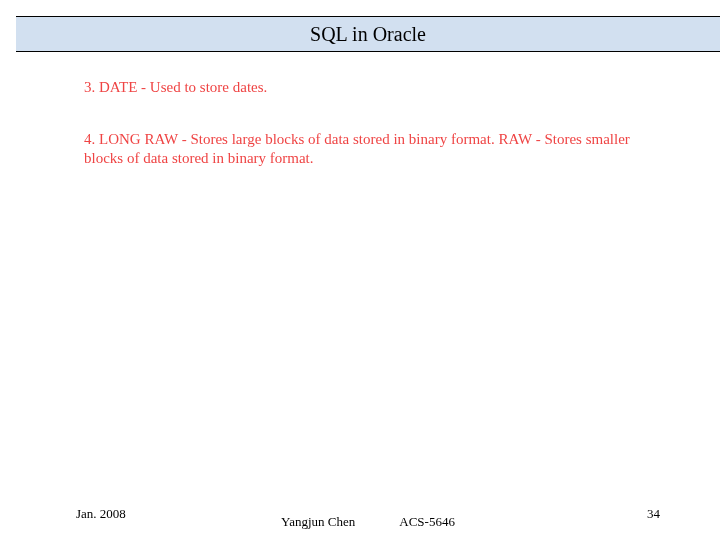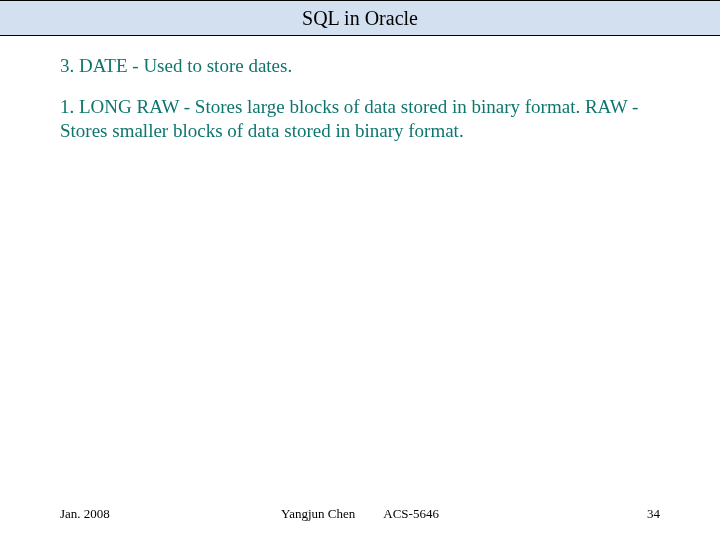--- a/index.html
+++ b/index.html
@@ -1,17 +1,17 @@
 <!DOCTYPE html>
 <html><head>
   <meta charset="utf-8">
   <style>
     * {
       margin: 0;
-      padding: 0;
+      padding: 8px;
       box-sizing: border-box;
     }
     body {
       width: 720px;
       height: 540px;
       font-family: Georgia, 'Times New Roman', serif;
       background: #fff;
       position: relative;
     }
     .header-band {
@@ -26,22 +26,22 @@
     }
     .slide-title {
       font-size: 20px;
       color: #000;
       font-weight: normal;
     }
     .content-area {
       padding: 18px 60px 0 60px;
     }
     .bullet-item {
-      font-size: 19px;
-      color: #0f766e;
+      font-size: 15px;
+      color: #ef4444;
       line-height: 1.3;
       margin-bottom: 16px;
     }
     .footer {
       position: absolute;
       bottom: 18px;
       left: 0;
       width: 100%;
       padding: 0 60px;
       display: flex;
@@ -65,21 +65,21 @@
   </style>
 </head>
 <body>
 
 <div class="header-band">
   <div class="slide-title">SQL in Oracle</div>
 </div>
 
 <div class="content-area">
   <p class="bullet-item">3. DATE - Used to store dates.</p>
-  <p class="bullet-item">1. LONG RAW - Stores large blocks of data stored in binary format. RAW - Stores smaller blocks of data stored in binary format.</p>
+  <p class="bullet-item">4. LONG RAW - Stores large blocks of data stored in binary format. RAW - Stores smaller blocks of data stored in binary format.</p>
 </div>
 
 <div class="footer">
   <span class="footer-date">Jan. 2008</span>
   <span class="footer-center">
     <span>Yangjun Chen</span>
     <span>ACS-5646</span>
   </span>
   <span class="footer-page">34</span>
 </div>

